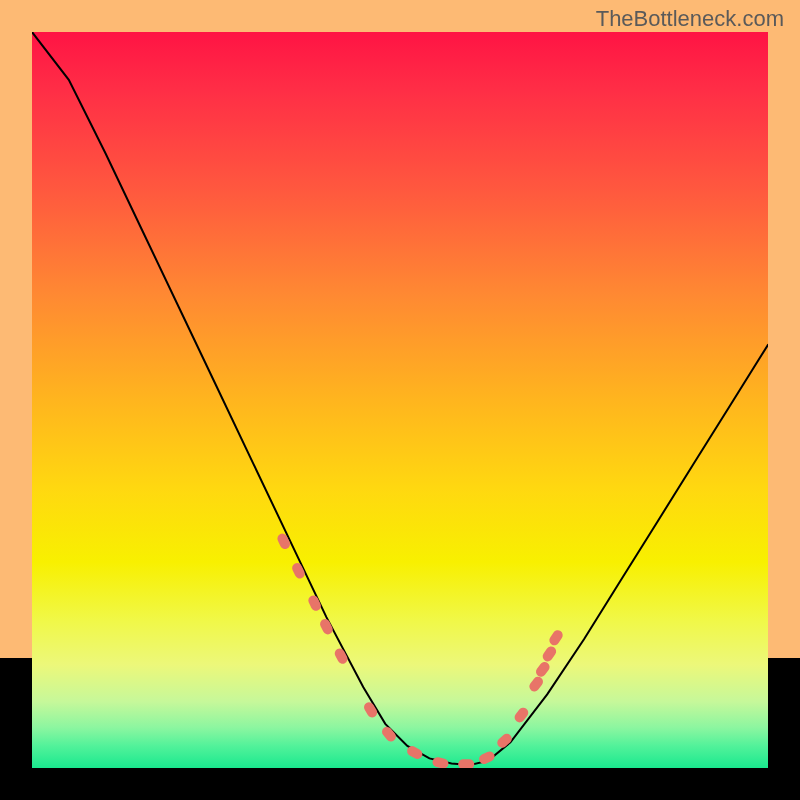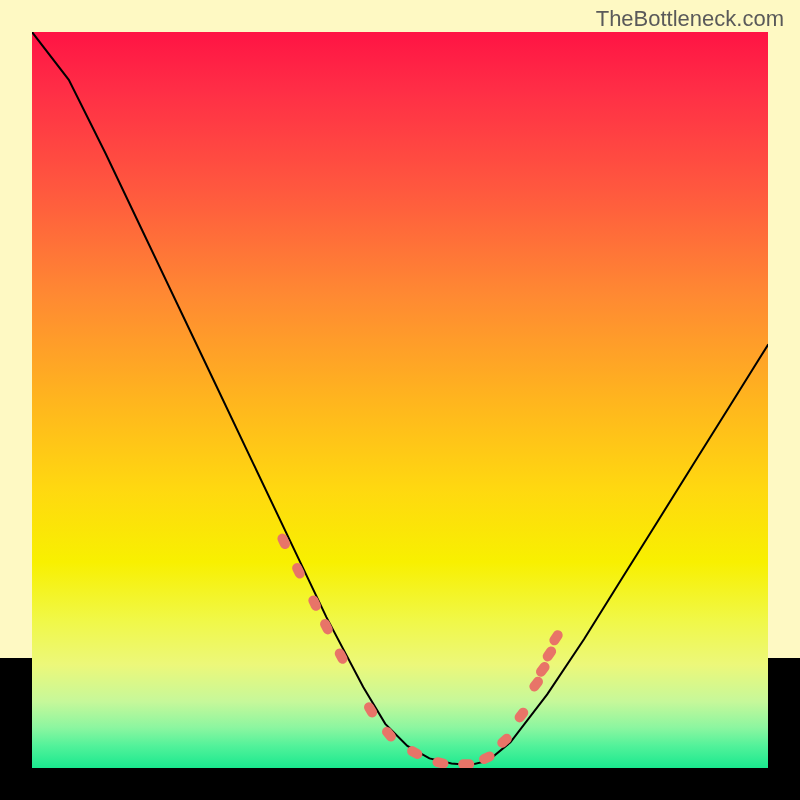--- a/index.html
+++ b/index.html
@@ -9,21 +9,21 @@
     height: 800px;
     background: #000;
     overflow: hidden;
   }
   .frame {
     position: absolute;
     left: 0;
     top: 0;
     width: 800px;
     height: 658px;
-    background: #fef9c3;
+    background: #fdba74;
   }
   .plot {
     position: absolute;
     left: 32px;
     top: 32px;
     width: 736px;
     height: 736px;
     background: linear-gradient(
       to bottom,
       #ff1444 0%,

